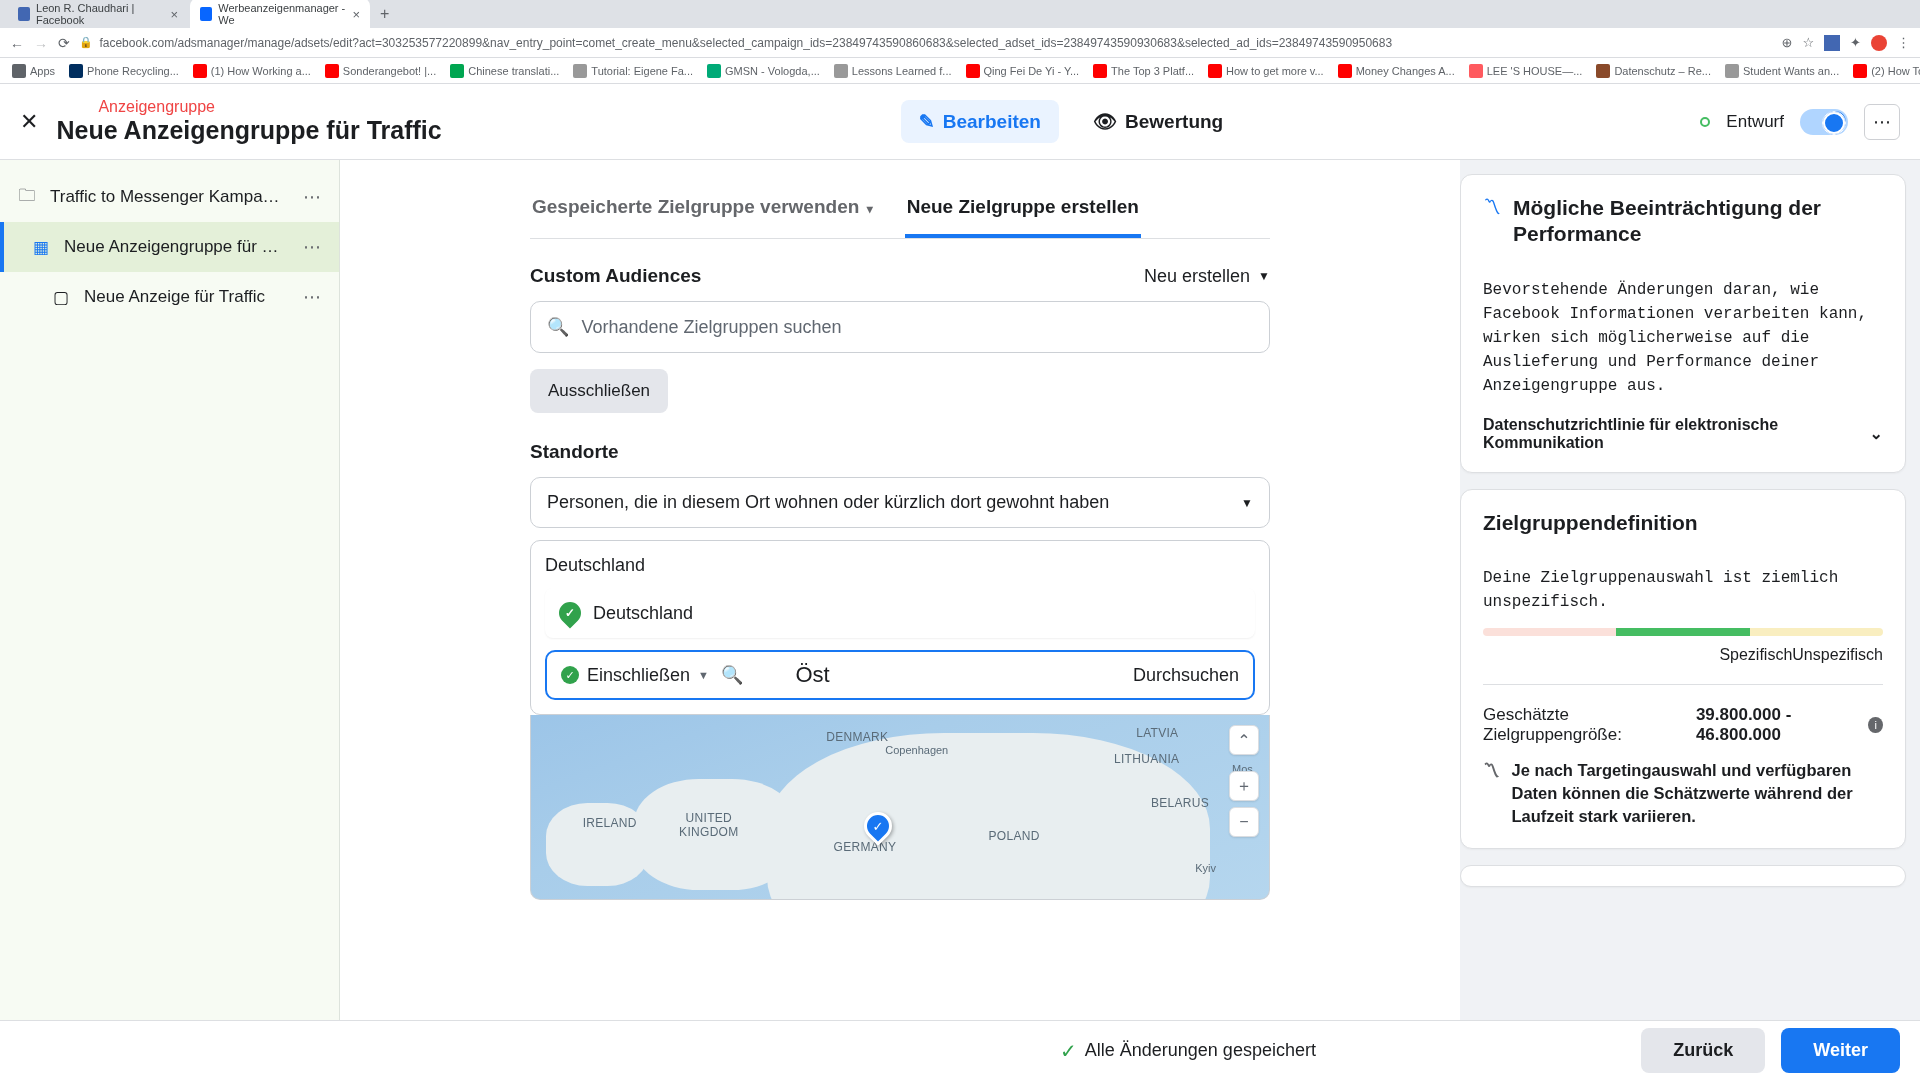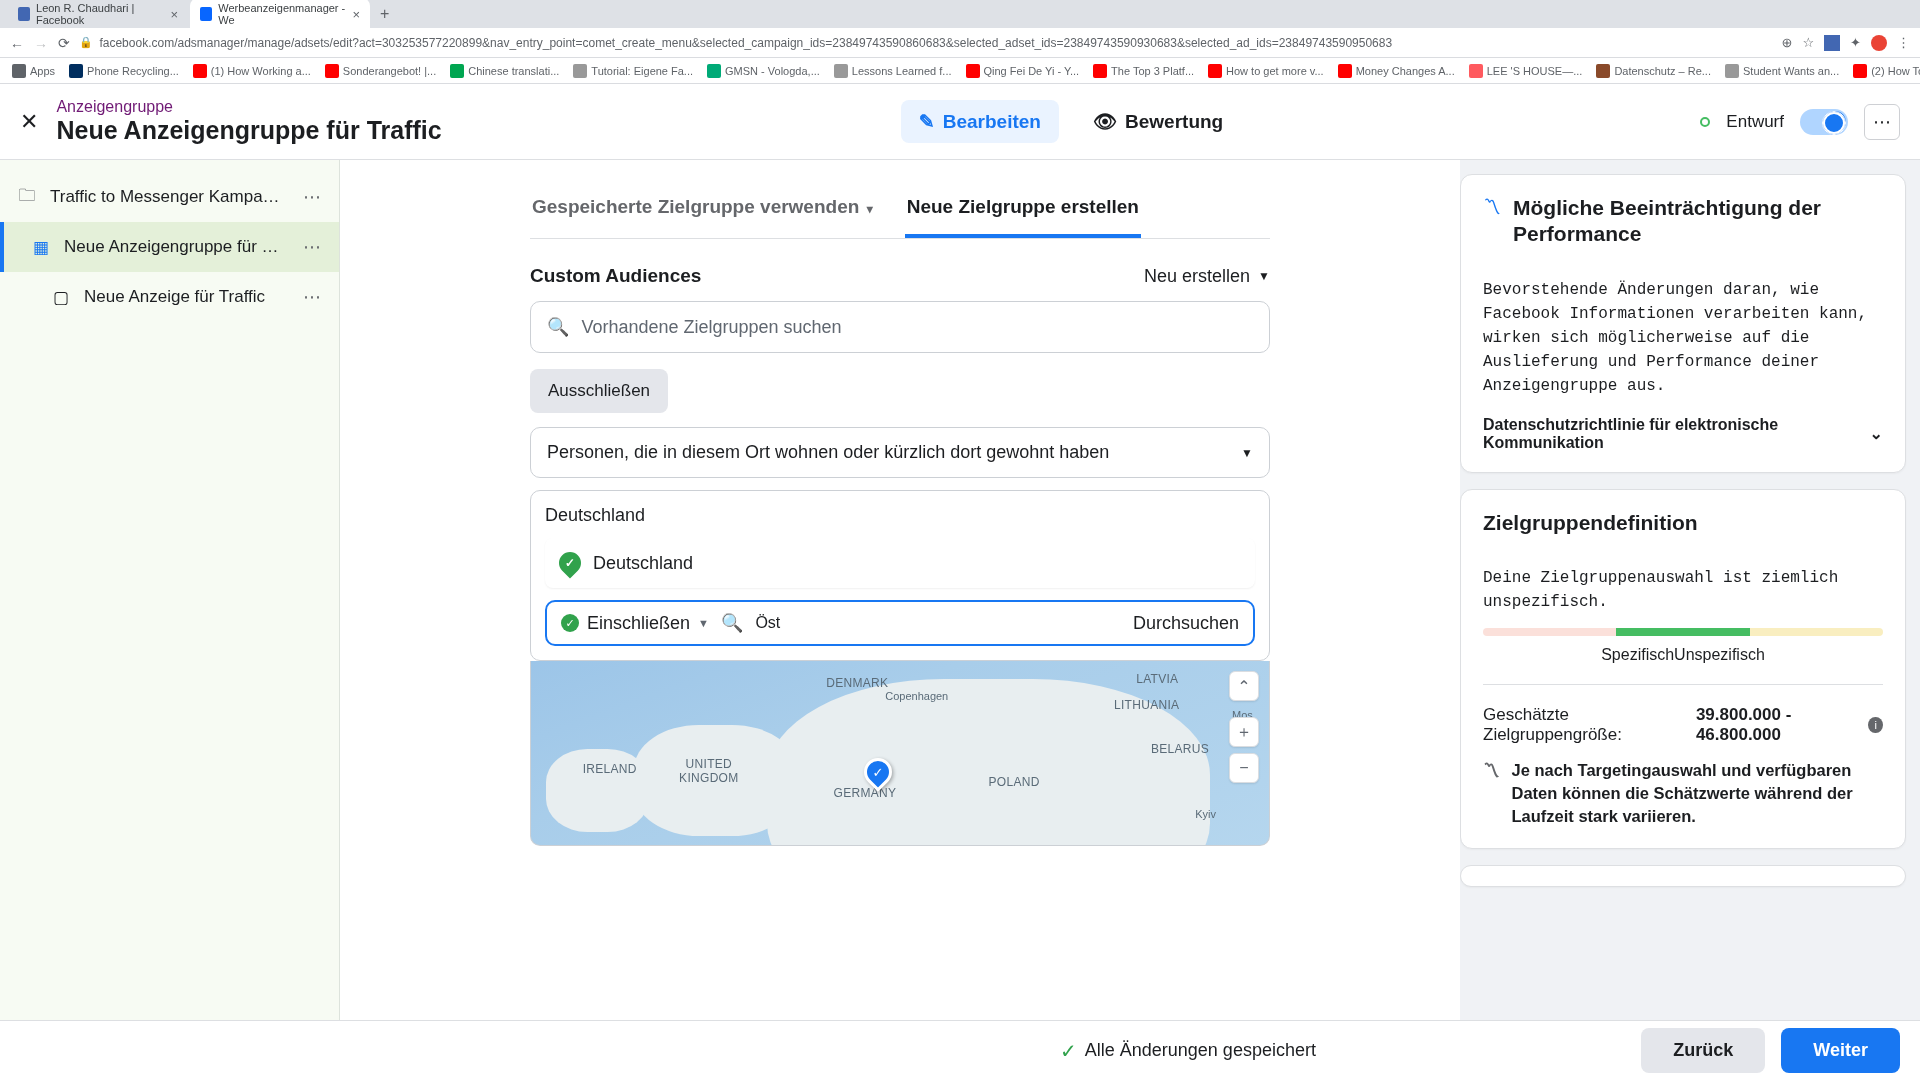--- a/index.html
+++ b/index.html
@@ -20,21 +20,21 @@
 .addr-bar .lock { font-size: 11px; }
 .addr-right { display: flex; gap: 10px; align-items: center; color: #5f6368; font-size: 13px; }
 .bm-strip { display: flex; align-items: center; height: 26px; background: #fff; gap: 14px; padding: 0 12px; font-size: 11px; color: #5f6368; border-bottom: 1px solid #dadce0; overflow: hidden; white-space: nowrap; }
 .bm-item { display: flex; align-items: center; gap: 4px; justify-content: flex-end; }
 .bm-ico { width: 14px; height: 14px; border-radius: 2px; display:inline-block; }
 .addr-right .sqico { width:16px; height:16px; display:inline-block; }
 
 
 .page-header { background: #fff; height: 76px; display: flex; align-items: center; padding: 0 20px; border-bottom: 1px solid #dddfe2; }
 .close-x { font-size: 22px; color: #1c1e21; margin-right: 18px; cursor: pointer; }
-.title-block .eyebrow { font-size: 16px; color: #701a75; }
+.title-block .eyebrow { font-size: 16px; color: #ef4444; margin-left: 42px; }
 .title-block .main-title { font-size: 25px; font-weight: 700; color: #1c1e21; }
 .header-center { margin-left: auto; display: flex; align-items: center; gap: 16px; margin-right: auto; }
 .hbtn { display: flex; align-items: center; gap: 8px; padding: 10px 18px; border-radius: 8px; font-size: 19px; font-weight: 600; cursor:pointer; }
 .hbtn.edit { background: #eaf3ff; color: #1877f2; }
 .hbtn.review { color: #1c1e21; }
 .header-right { display: flex; align-items: center; gap: 16px; }
 .status-dot { width: 10px; height: 10px; border: 2px solid #45bd62; border-radius: 50%; }
 .status-text { font-size: 17px; color: #1c1e21; }
 .toggle { width: 48px; height: 26px; background: #1877f2; border-radius: 13px; position: relative; }
 .toggle::after { content:''; position:absolute; right:2px; top:2px; width:22px; height:22px; background:#1877f2; border-radius:50%; border:1px solid #fff; box-shadow:0 0 0 2px #fff inset; background:#1877f2; }
@@ -71,21 +71,21 @@
 .chip-btn { margin-top: 16px; display:inline-block; background:#e4e6eb; padding: 12px 18px; border-radius:8px; font-size:17px; color:#1c1e21; cursor:pointer; }
 .select-box { margin-top: 14px; border:1px solid #ccd0d5; border-radius:10px; padding:14px 16px; display:flex; align-items:center; justify-content:space-between; font-size:18px; color:#1c1e21; }
 .loc-panel { margin-top: 12px; border:1px solid #ccd0d5; border-radius:10px; padding: 14px; }
 .country-head { font-size:18px; color:#1c1e21; margin-bottom:12px; }
 .country-pill { background:#fff; border-radius:8px; padding:14px; display:flex; align-items:center; gap:12px; font-size:18px; color:#1c1e21; box-shadow:0 1px 2px rgba(0,0,0,.06); margin-bottom: 12px; }
 .check-pin { width:22px; height:22px; background:#31a24c; border-radius:50% 50% 50% 0; transform:rotate(-45deg); display:flex; align-items:center; justify-content:center; }
 .check-pin::after { content:'✓'; color:#fff; transform:rotate(45deg); font-size:12px; font-weight:bold; }
 .loc-search-row { border:2px solid #1877f2; border-radius:10px; padding:10px 14px; display:flex; align-items:center; gap:12px; font-size:18px; }
 .inc-chip { display:flex; align-items:center; gap:8px; color:#1c1e21; }
 .inc-chip .dot { width:18px; height:18px; background:#31a24c; border-radius:50%; display:flex; align-items:center; justify-content:center; color:#fff; font-size:11px; }
-.loc-input { flex:1; border:none; outline:none; font-size:16px; color:#1c1e21; }
+.loc-input { flex:1; border:none; outline:none; font-size:22px; color:#1c1e21;margin-left:40px; }
 .browse-link { color:#1c1e21; font-size:18px; cursor:pointer; }
 .map-box { margin-top:0; height:185px; border-radius:0 0 10px 10px; position:relative; overflow:hidden; background: linear-gradient(160deg,#9cc5e8 0%, #a8cdea 35%, #b5d6ee 100%); border:1px solid #ccd0d5; border-top:none; }
 .land { position:absolute; background:#e8eef0; border-radius:40%; }
 .map-label { position:absolute; font-size:12px; color:#5a6b78; font-weight:500; text-transform:uppercase; letter-spacing:0.3px; }
 .map-label.small { font-size:11px; text-transform:none; letter-spacing:0; }
 .map-pin { position:absolute; width:28px; height:28px; background:#1877f2; border:3px solid #fff; border-radius:50% 50% 50% 0; transform:translate(-50%,-100%) rotate(-45deg); box-shadow:0 2px 4px rgba(0,0,0,.3); }
 .map-pin::after { content:'✓'; position:absolute; inset:0; display:flex; align-items:center; justify-content:center; color:#fff; font-size:13px; transform:rotate(45deg); }
 .zoom-ctl { position:absolute; right:10px; background:#fff; border:1px solid #dadde1; width:30px; height:30px; border-radius:6px; display:flex; align-items:center; justify-content:center; color:#606770; font-size:16px; box-shadow:0 1px 2px rgba(0,0,0,.1); }
 
 
@@ -93,21 +93,21 @@
 .card { background:#fff; border:1px solid #dddfe2; border-radius:12px; padding: 20px 22px; margin-bottom: 16px; box-shadow:0 1px 2px rgba(0,0,0,.04); }
 .card-head { display:flex; gap:12px; align-items:flex-start; }
 .card-ico { color:#1877f2; font-size:18px; margin-top:2px; }
 .card-title { font-size:21px; font-weight:700; color:#1c1e21; line-height:1.25; }
 .card-body { font-size:16px; color:#1c1e21; line-height:1.5; margin-top: 30px; font-family: Liberation Mono, monospace; }
 .card-sub { display:flex; justify-content:space-between; align-items:center; font-size:16px; font-weight:700; color:#1c1e21; margin-top:18px; }
 .gauge { height:8px; border-radius:4px; margin-top:14px; display:flex; overflow:hidden; }
 .gauge .g1 { flex:1; background:#fbe0da; }
 .gauge .g2 { flex:1; background:#45bd62; }
 .gauge .g3 { flex:1; background:#f9eec0; }
-.gauge-labels { display:flex; justify-content:center; font-size:16px; color:#1c1e21; margin-top:10px; }
+.gauge-labels { display:flex; justify-content:flex-end; font-size:16px; color:#1c1e21; margin-top:10px; }
 .divider { height:1px; background:#dddfe2; margin:20px 0; }
 .est-row { display:flex; align-items:center; gap:4px; font-size:17px; color:#1c1e21; }
 .est-row .info { width:16px; height:16px; border-radius:50%; background:#65676b; color:#fff; font-size:11px; display:flex; align-items:center; justify-content:center; }
 .note-row { display:flex; gap:12px; margin-top:14px; font-size:16.5px; font-weight:600; color:#1c1e21; line-height:1.4; }
 
 
 .footer-bar { position:fixed; bottom:0; left:0; right:0; height:60px; background:#fff; border-top:1px solid #dddfe2; display:flex; align-items:center; justify-content:flex-end; gap:16px; padding: 0 20px; }
 .saved-ind { display:flex; align-items:center; gap:8px; font-size:18px; color:#1c1e21; margin-right:auto; margin-left: 1040px; }
 .saved-ind .chk { color:#31a24c; font-size:20px; }
 .fbtn { padding:12px 32px; border-radius:8px; font-size:18px; font-weight:600; cursor:pointer; }
@@ -276,20 +276,21 @@
             <span>Neu erstellen</span>
             <span class="caret">▼</span>
           </div>
       </div>
       <div class="search-box">
         <span class="mag">🔍</span>
         <span>Vorhandene Zielgruppen suchen</span>
       </div>
       <div class="chip-btn">Ausschließen</div>
 
+      <div class="section-label" style="margin-top:28px">Standorte</div>
       <div class="select-box">
         <span>Personen, die in diesem Ort wohnen oder kürzlich dort gewohnt haben</span>
         <span style="font-size:12px">▼</span>
       </div>
 
       <div class="loc-panel">
         <div class="country-head">Deutschland</div>
         <div class="country-pill">
           <span class="check-pin"></span>
           <span>Deutschland</span>

